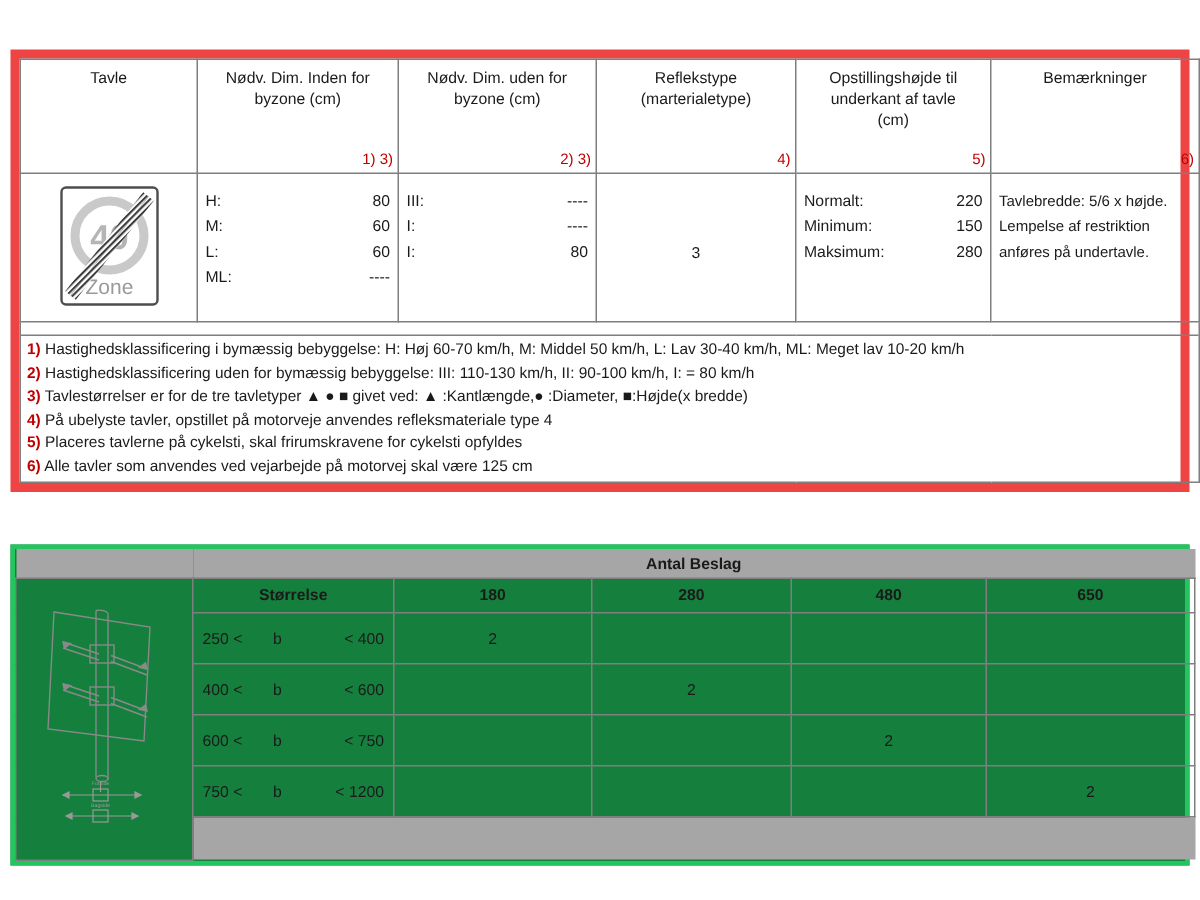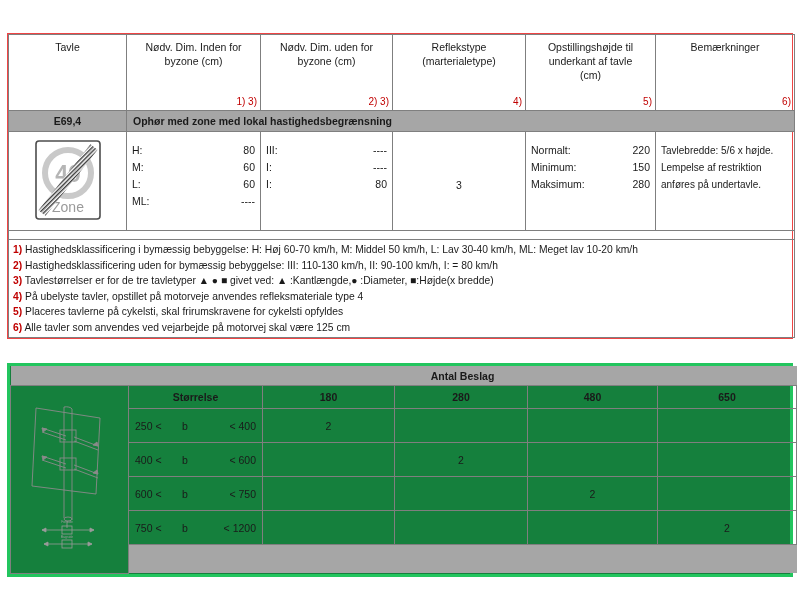--- a/index.html
+++ b/index.html
@@ -21,21 +21,21 @@
     height: 600px;
     background: #ffffff;
   }
 
   
   .sheet {
     position: absolute;
     left: 7px;
     top: 33px;
     width: 786px;
-    border: 1px solid #ef4444;
+    border: 6px solid #ef4444;
     box-sizing: border-box;
     background: #fff;
   }
 
   table.grid {
     border-collapse: collapse;
     width: 100%;
     table-layout: fixed;
   }
   table.grid td {
@@ -230,24 +230,20 @@
           <span class="htxt">underkant af tavle</span>
           <span class="htxt">(cm)</span>
           <span class="fnote">5)</span>
         </td>
         <td class="hdr">
           <span class="htxt">Bemærkninger</span>
           <span class="fnote">6)</span>
         </td>
       </tr>
 
-      <tr>
-        <td class="band code">E69,4</td>
-        <td class="band desc" colspan="5">Ophør med zone med lokal hastighedsbegrænsning</td>
-      </tr>
 
       <tr class="datarow">
 
         <td class="signcell">
           <div class="signwrap">
             <svg width="66" height="80" viewBox="0 0 66 80">
               <defs>
                 <pattern id="hatch" width="3" height="3" patternUnits="userSpaceOnUse" patternTransform="rotate(45)">
                   <rect width="3" height="3" fill="#ffffff"></rect>
                   <rect width="1.4" height="3" fill="#3a3a3a"></rect>

